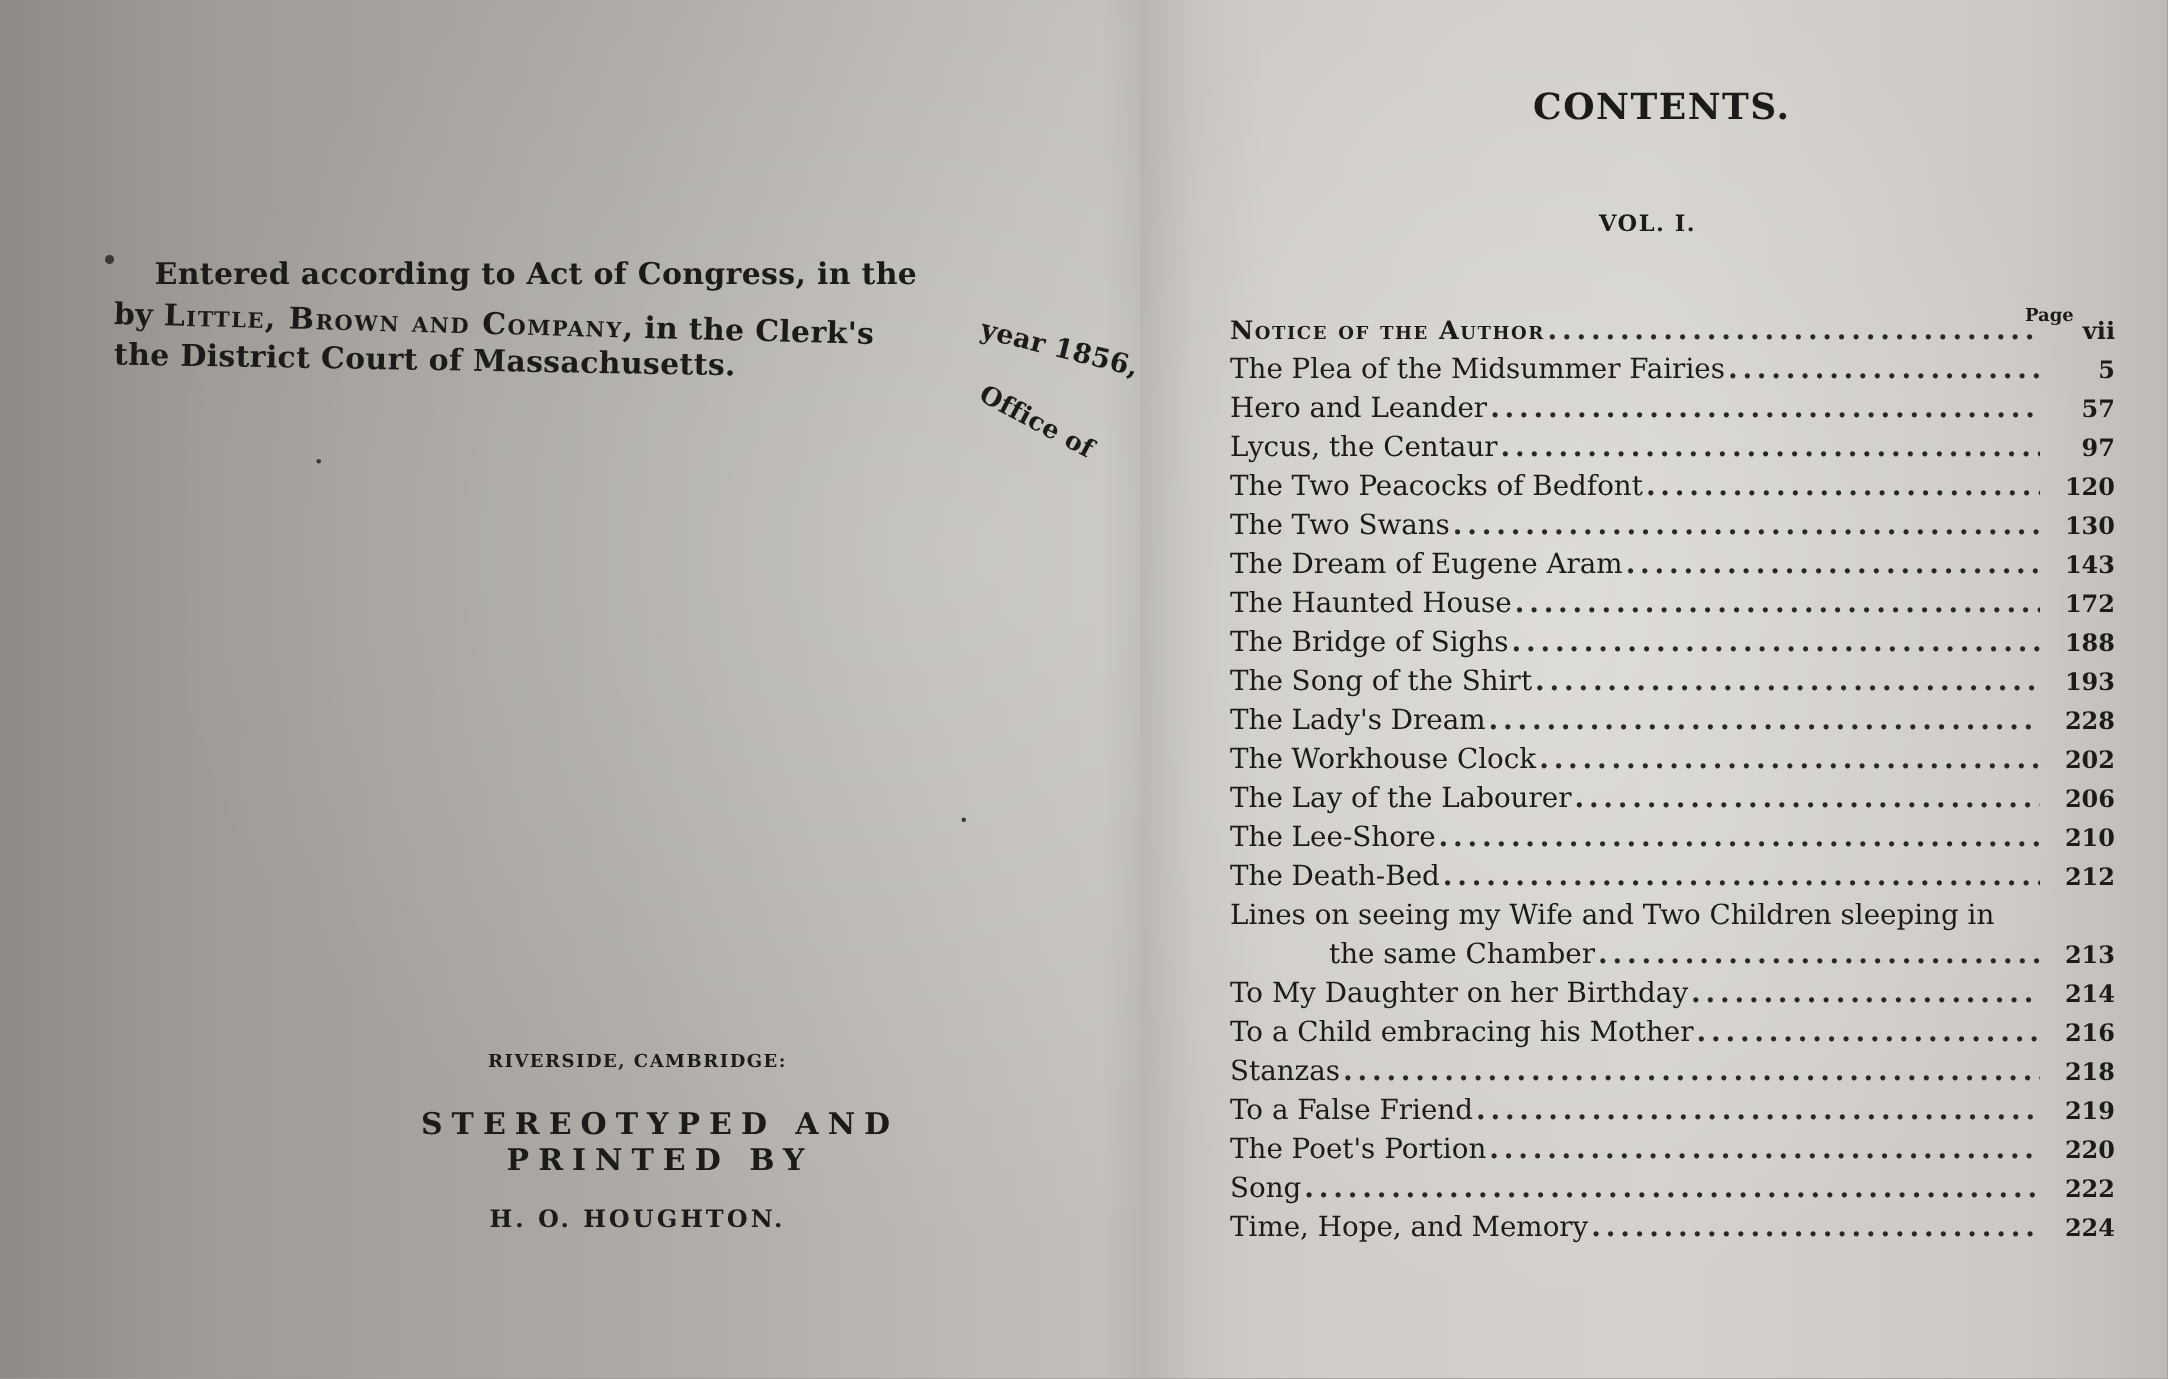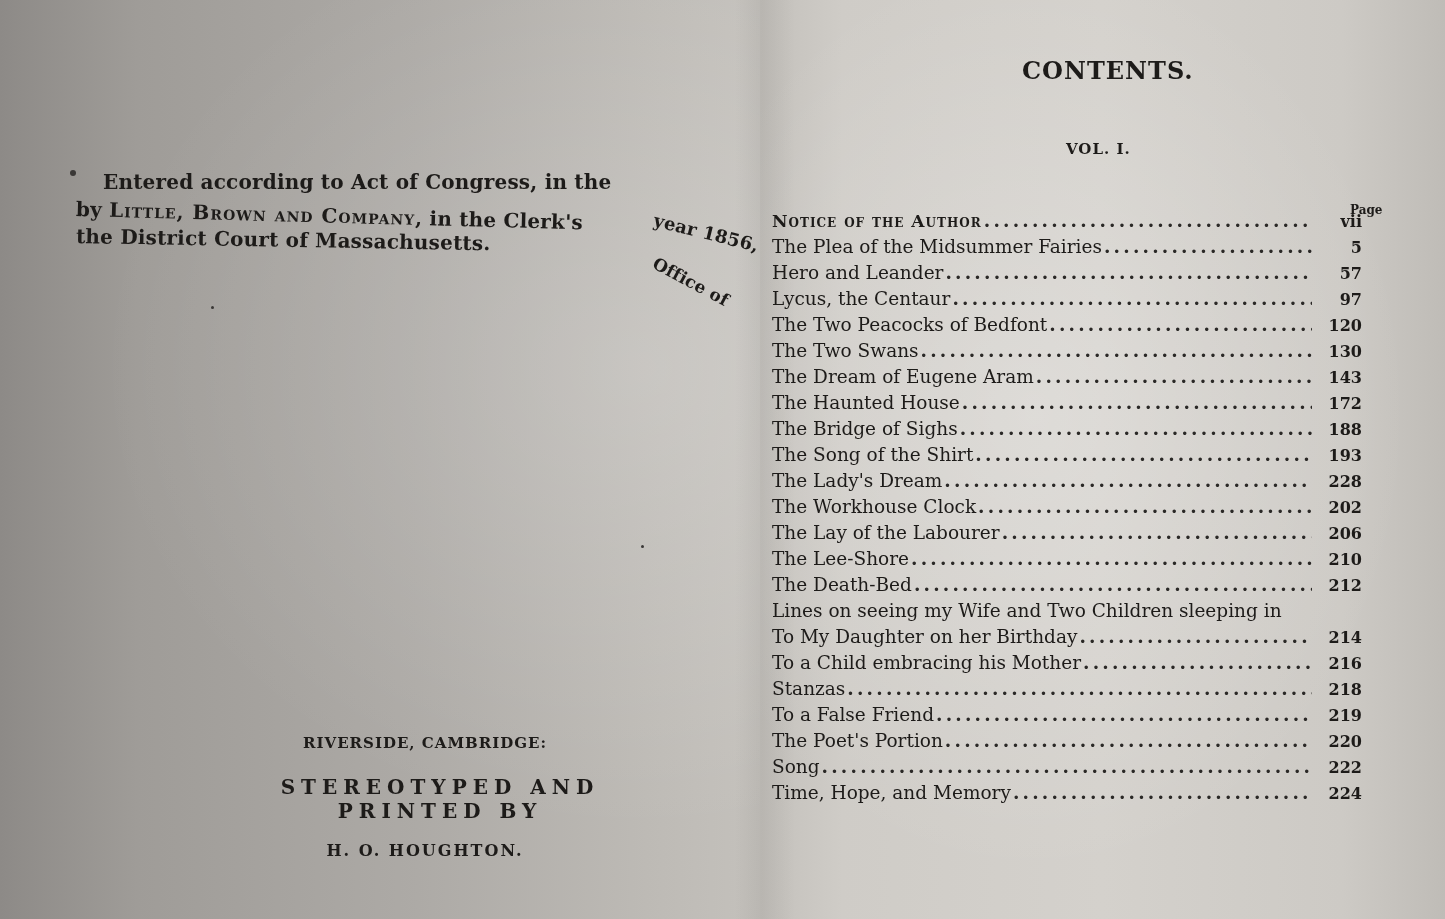--- a/index.html
+++ b/index.html
@@ -76,24 +76,23 @@
 
     
     .imprint {
       position: absolute;
       left: 210px; top: 700px;
       width: 450px;
       text-align: center;
       font-weight: bold;
     }
     .imprint .place {
-      font-size: 15px;
+      font-size: 12px;
       letter-spacing: 1px;
       margin-left: -20px;
-      margin-top: 34px;
     }
     .imprint .printed {
       font-size: 20px;
       letter-spacing: 6px;
       margin-top: 23px;
       margin-left: 10px;
     }
     .imprint .printer {
       font-size: 16px;
       letter-spacing: 2px;
@@ -117,21 +116,21 @@
       letter-spacing: 1px;
     }
     .page-col-label {
       position: absolute;
       left: 1350px; top: 203px;
       font-size: 12px;
       font-weight: bold;
     }
     .toc {
       position: absolute;
-      left: 772px; top: 208px;
+      left: 820px; top: 208px;
       width: 590px;
       font-size: 18.5px;
       line-height: 26px;
     }
     .toc-row {
       display: flex;
       align-items: baseline;
       height: 26px;
       white-space: nowrap;
     }
@@ -271,20 +270,25 @@
     </div>
     <div class="toc-row">
       <span class="title">The Death-Bed</span>
       <span class="dots"></span>
       <span class="pg">212</span>
     </div>
     <div class="toc-row wrap-first">
       <span class="title">Lines on seeing my Wife and Two Children sleeping in</span>
     </div>
     <div class="toc-row">
+      <span class="title cont">the same Chamber</span>
+      <span class="dots"></span>
+      <span class="pg">213</span>
+    </div>
+    <div class="toc-row">
       <span class="title">To My Daughter on her Birthday</span>
       <span class="dots"></span>
       <span class="pg">214</span>
     </div>
     <div class="toc-row">
       <span class="title">To a Child embracing his Mother</span>
       <span class="dots"></span>
       <span class="pg">216</span>
     </div>
     <div class="toc-row">

